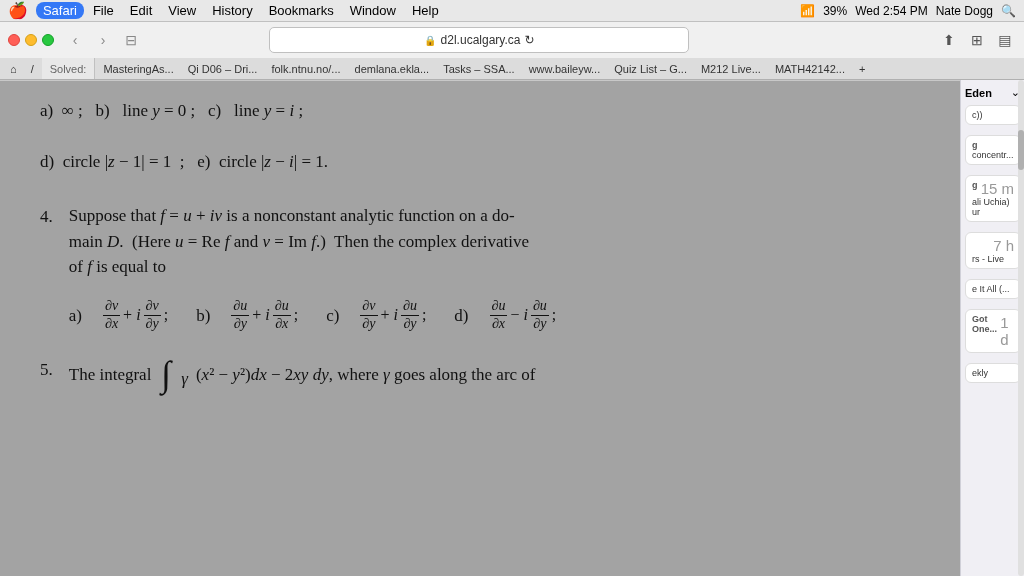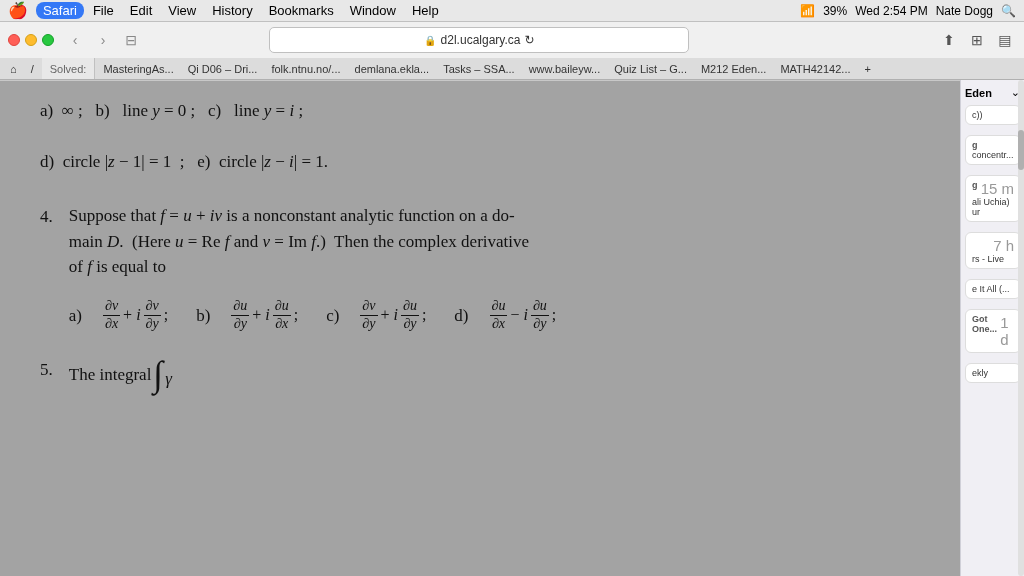--- a/index.html
+++ b/index.html
@@ -289,21 +289,21 @@
     <span class="tab-item bookmarks-bar">
       <span>Solved:</span>
     </span>
     <span class="tab-item">MasteringAs...</span>
     <span class="tab-item">Qi D06 – Dri...</span>
     <span class="tab-item">folk.ntnu.no/...</span>
     <span class="tab-item">demlana.ekla...</span>
     <span class="tab-item">Tasks – SSA...</span>
     <span class="tab-item">www.baileyw...</span>
     <span class="tab-item">Quiz List – G...</span>
-    <span class="tab-item">M212 Eden...</span>
+    <span class="tab-item">M212 Live...</span>
     <span class="tab-item">MATH42142...</span>
     <span class="tab-item">+</span>
   </div>
 </div>
 
 <div class="layout">
 
   <div class="main-content">
     <div class="math-section">
 
@@ -383,25 +383,26 @@
               <span> ;</span>
             </span>
           </div>
 
         </div>
       </div>
 
       <div class="problem-row" style="margin-top: 24px;">
         <span class="problem-number">5.</span>
         <div>
-          <div class="problem-text" style="display:flex; align-items:center; flex-wrap:wrap; gap:0;">
+          <div class="problem-text" style="display:flex; align-items:center; flex-wrap:wrap; gap:8px;">
             <span>The integral</span>
 
             <span style="font-size:36px; font-family:'Times New Roman',serif; line-height:1; margin: 0 2px;">∫</span>
             <span style="font-size:17px; font-family:'Times New Roman',serif; position:relative; bottom: -4px;"><i>γ</i></span>
+            <span style="font-size:17px; font-family:'Times New Roman',serif;">(<i>x</i>² − <i>y</i>²)<i>dx</i> − 2<i>xy dy</i>, where <i>γ</i> goes along the arc of</span>
           </div>
         </div>
       </div>
 
     </div>
   </div>
 </div>
 
 <div class="sidebar-right">
   <div style="display:flex; justify-content:space-between; width:100%; align-items:center;">

